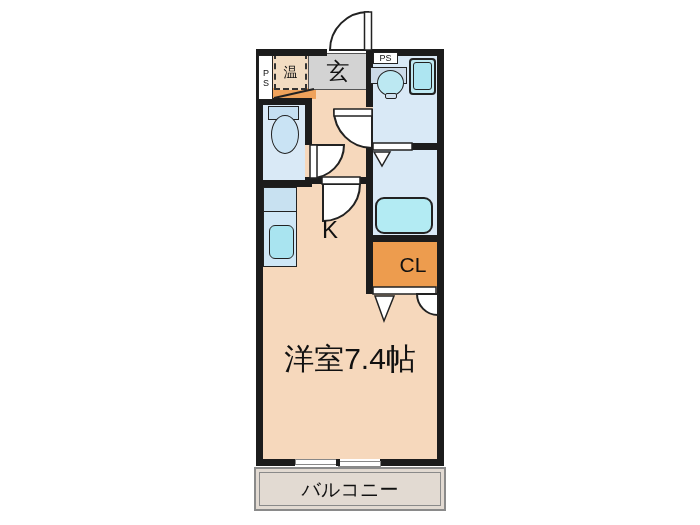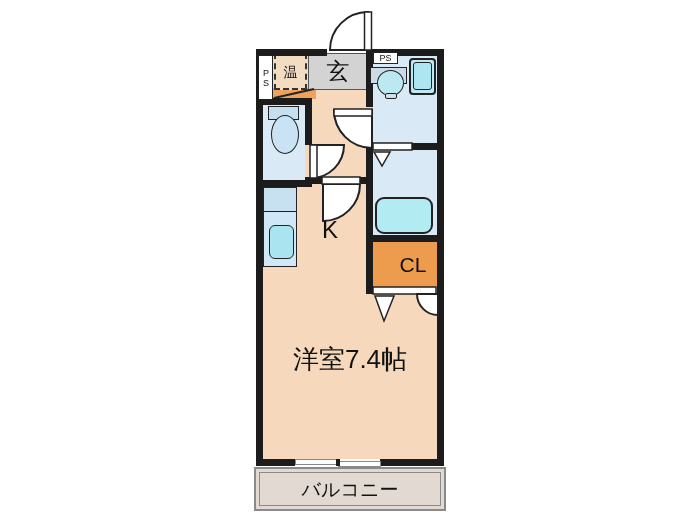--- a/index.html
+++ b/index.html
@@ -96,16 +96,16 @@
     <rect class="door-leaf" x="373" y="287" width="63" height="7"></rect>
     <polygon class="door-tri" points="375,296 394,296 384,321"></polygon>
     <path class="door-arc" d="M 417,294 A 21 21 0 0 0 438,315 L 438,294 Z"></path>
     <line class="thin-line" x1="274" y1="98" x2="314" y2="89"></line>
   </svg>
 
   <div class="abs label" style="left:274px;top:53px;width:33px;height:37px;font-size:14px;">温</div>
   <div class="abs label" style="left:308px;top:53px;width:60px;height:37px;font-size:23px;">玄</div>
   <div class="abs label" style="left:310px;top:215px;width:40px;height:30px;font-size:24px;">K</div>
   <div class="abs label" style="left:373px;top:242px;width:64px;height:45px;font-size:21px;margin-left:8px;">CL</div>
-  <div class="abs label" style="left:263px;top:344px;width:174px;height:30px;font-size:26px;">洋室7.4帖</div>
+  <div class="abs label" style="left:263px;top:344px;width:174px;height:30px;font-size:30px;">洋室7.4帖</div>
   <div class="abs label" style="left:254px;top:470px;width:192px;height:38px;font-size:19px;">バルコニー</div>
 
 </div>
 
 </body></html>

